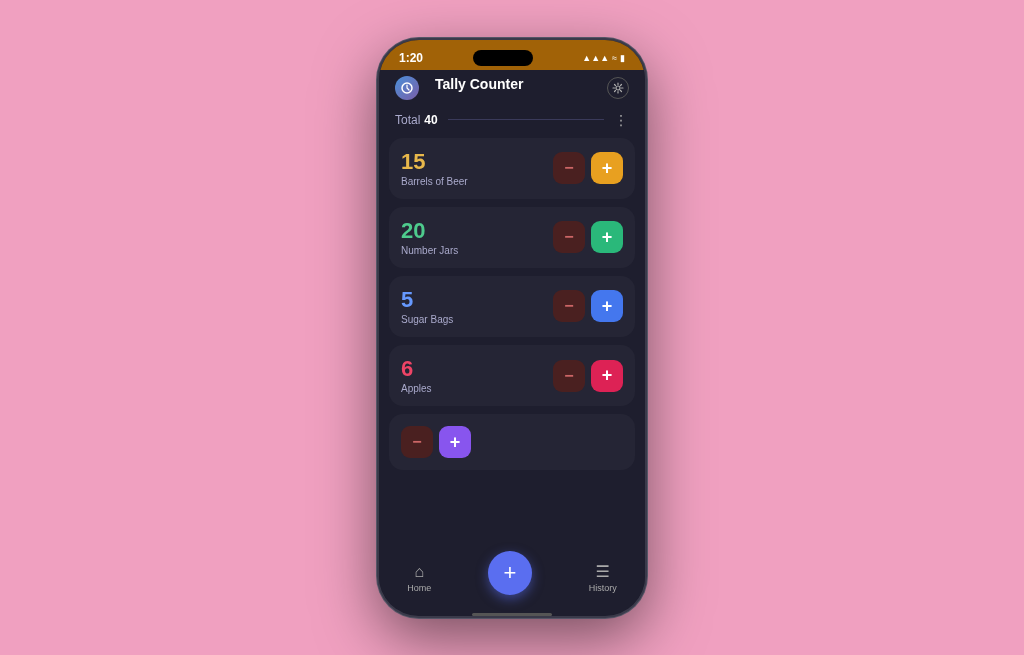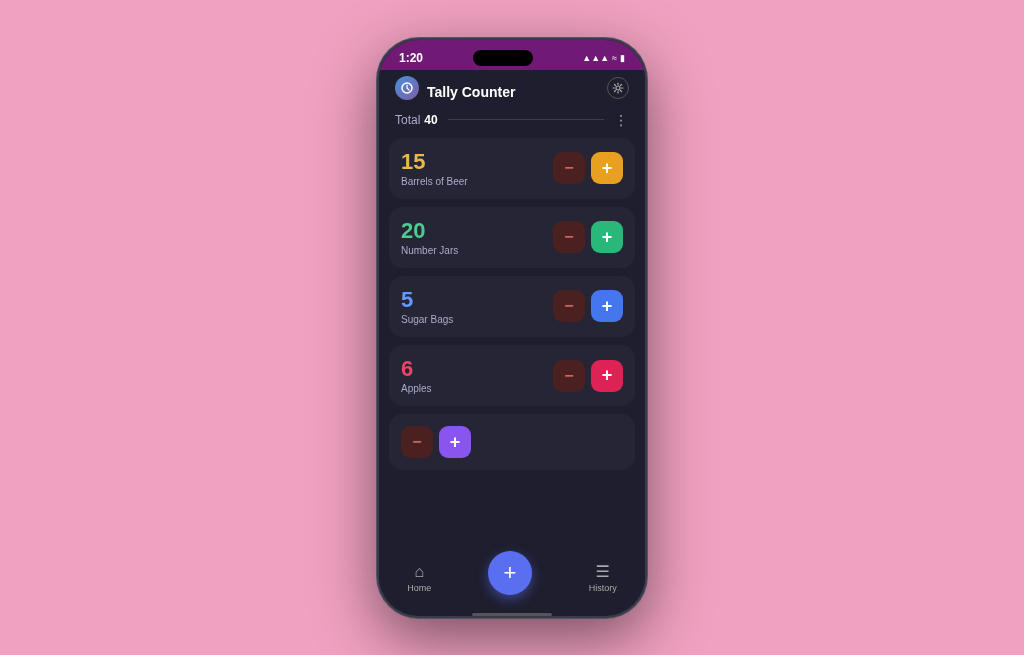--- a/index.html
+++ b/index.html
@@ -18,21 +18,21 @@
       background: #1e1e2e;
       border-radius: 42px;
       border: 2px solid #3a3a4a;
       box-shadow: 0 0 0 1px #555566, 0 20px 60px rgba(0,0,0,0.5);
       overflow: hidden;
       position: relative;
       display: flex;
       flex-direction: column;
     }
     .status-bar {
-      background: #701a75;
+      background: #a16207;
       padding: 10px 20px 4px 20px;
       display: flex;
       align-items: center;
       justify-content: space-between;
       flex-shrink: 0;
     }
     .status-time {
       font-size: 12px;
       font-weight: 600;
       color: #ffffff;
@@ -55,22 +55,22 @@
     .header {
       background: #1e1e2e;
       padding: 6px 16px 6px 16px;
       display: flex;
       align-items: center;
       justify-content: space-between;
       flex-shrink: 0;
     }
     .header-left {
       display: flex;
-      align-items: flex-end;
-      gap: 8px;
+      align-items: flex-start;
+      gap: 16px;
     }
     .header-logo {
       width: 24px;
       height: 24px;
       border-radius: 50%;
       background: linear-gradient(135deg, #4a90d9, #7b5ea7);
       display: flex;
       align-items: center;
       justify-content: center;
       font-size: 10px;

